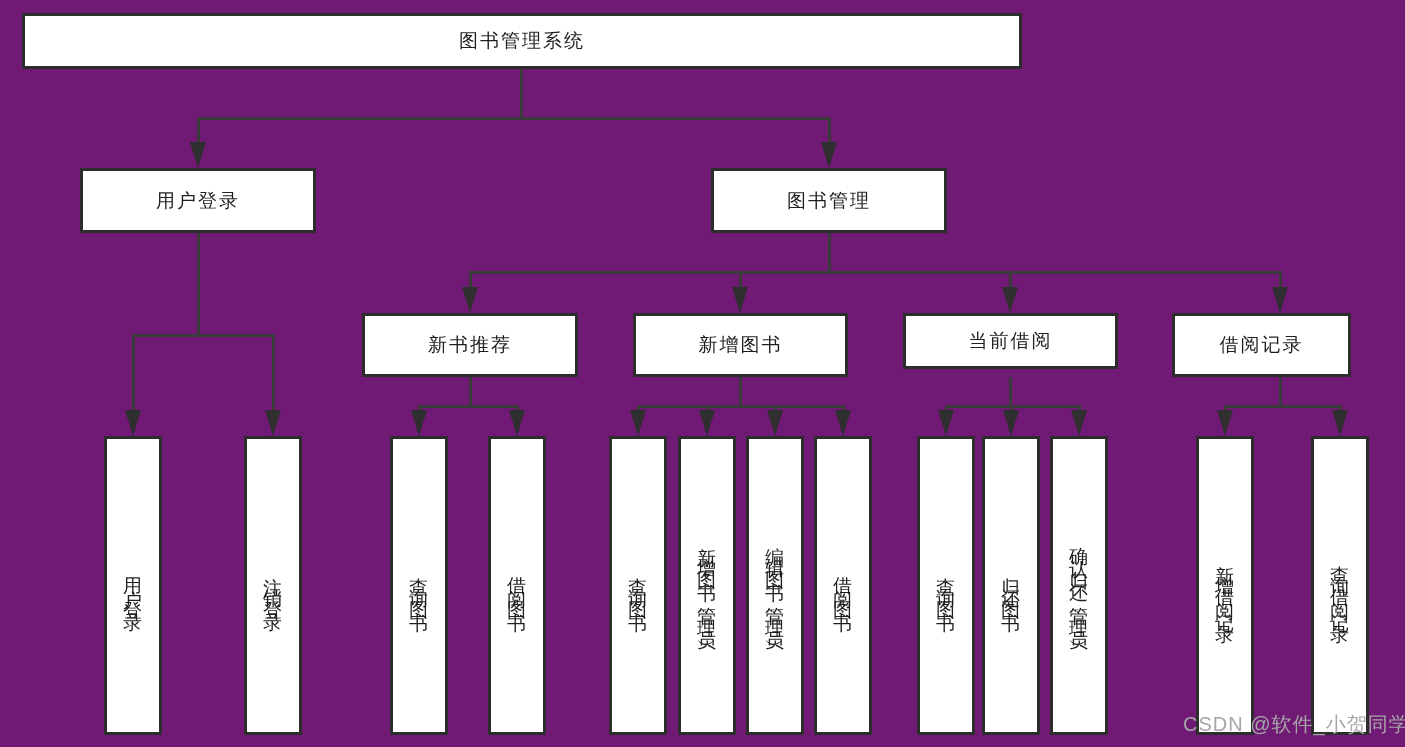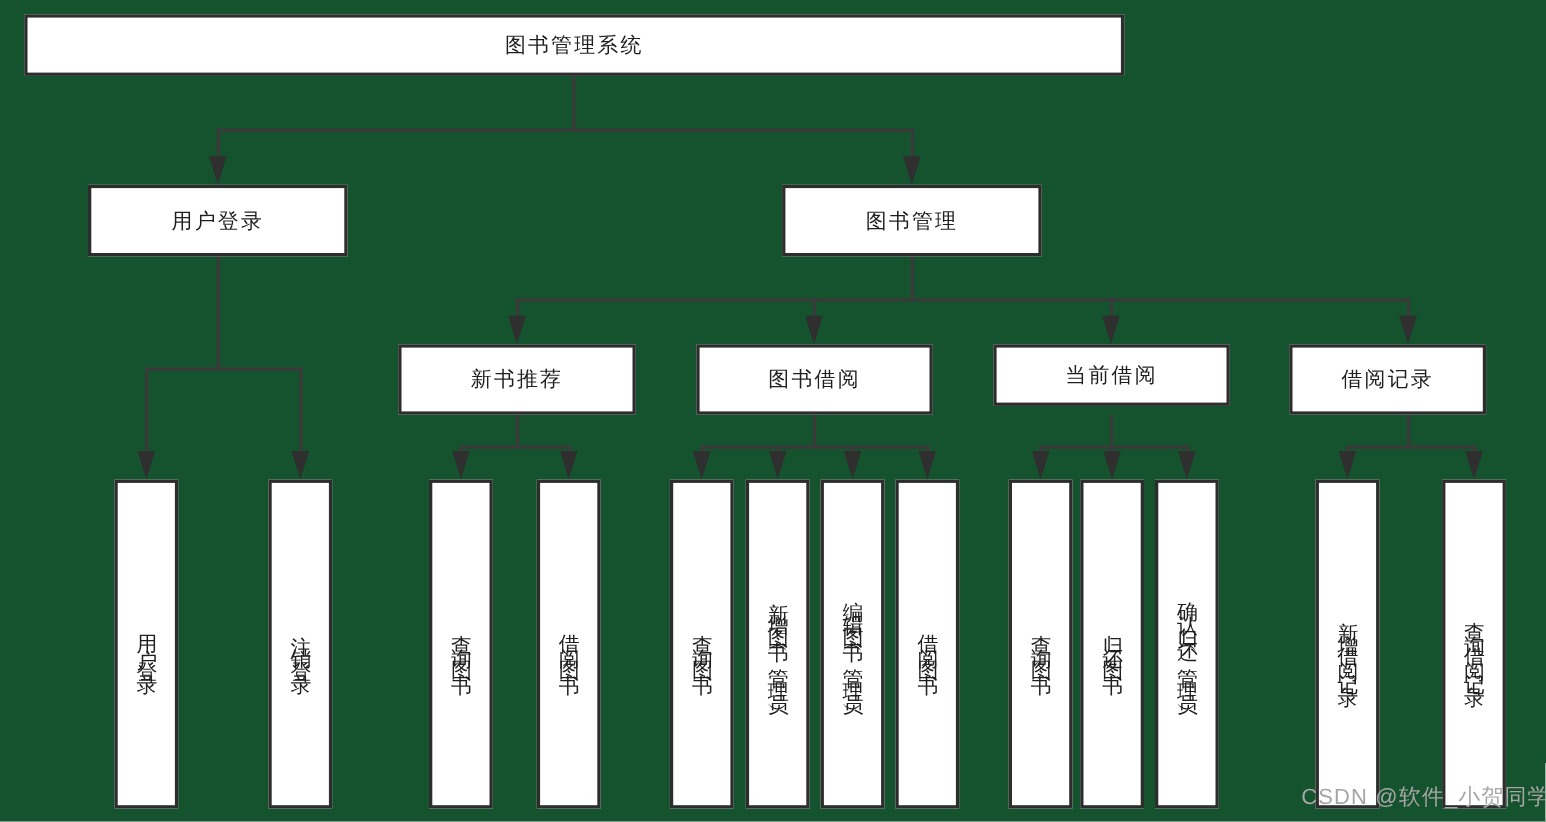--- a/index.html
+++ b/index.html
@@ -1,18 +1,18 @@
 <!DOCTYPE html>
 <html><head>
 <meta charset="utf-8">
 <style>
   * { margin:0; padding:0; box-sizing:border-box; }
   html,body { background:#ffffff; }
   body { font-family:"Liberation Sans", sans-serif; }
-  .canvas { position:relative; width:1405px; height:747px; background:#14532d; overflow:hidden; }
+  .canvas { position:relative; width:1405px; height:747px; background:#701a75; overflow:hidden; }
 
   .box {
     position:absolute; background:#ffffff; border:3px solid #2d2d2d;
     display:flex; align-items:center; justify-content:center;
     color:#1f1f1f; font-size:19px; letter-spacing:2px; z-index:2;
   }
   .leaf .vtext {
     writing-mode:vertical-rl; text-orientation:mixed;
     letter-spacing:12px; line-height:1; font-size:19px; letter-spacing:12px;
   }
@@ -99,21 +99,21 @@
     <span>用户登录</span>
   </div>
   <div class="box" style="left:362px;top:313px;width:216px;height:64px">
     <span>新书推荐</span>
   </div>
 
   <div class="box" style="left:711px;top:168px;width:236px;height:65px">
     <span>图书管理</span>
   </div>
   <div class="box" style="left:633px;top:313px;width:215px;height:64px">
-    <span>图书借阅</span>
+    <span>新增图书</span>
   </div>
   <div class="box" style="left:903px;top:313px;width:215px;height:56px">
     <span>当前借阅</span>
   </div>
   <div class="box" style="left:1172px;top:313px;width:179px;height:64px">
     <span>借阅记录</span>
   </div>
 
   <div class="box leaf" style="left:104px;top:436px;width:58px;height:299px">
     <span class="vtext">用户登录</span>

